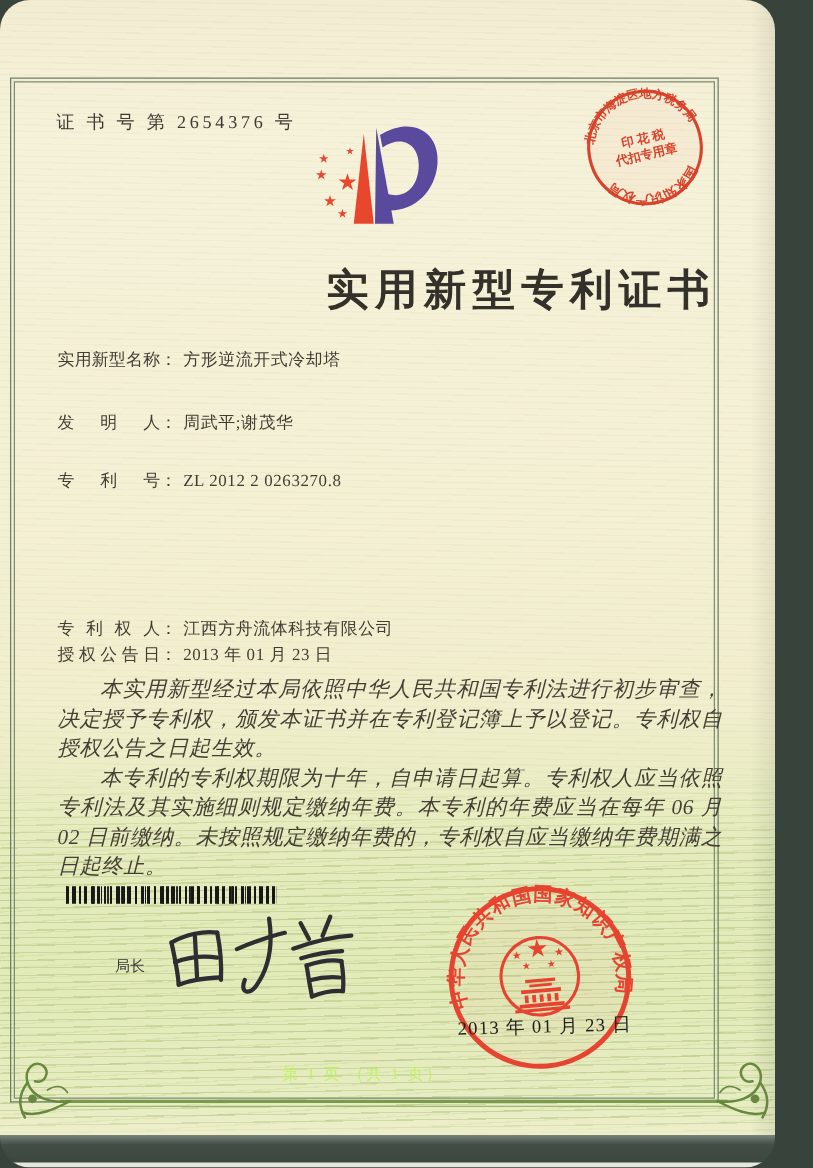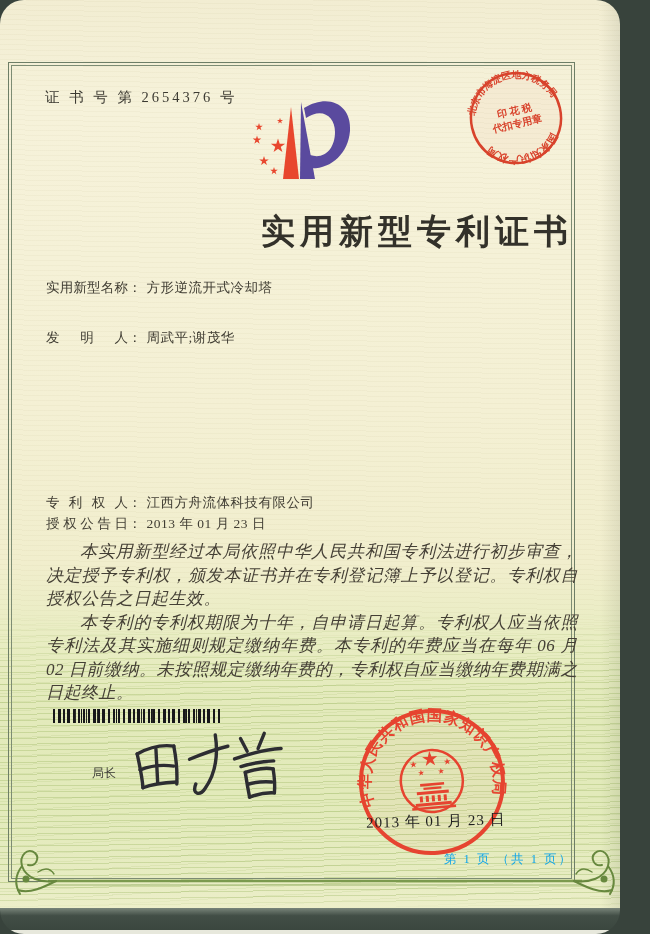--- a/index.html
+++ b/index.html
@@ -53,22 +53,22 @@
      repeating-linear-gradient(90deg,#17171a 0 2px,transparent 2px 5px),
      repeating-linear-gradient(90deg,#17171a 0 1px,transparent 1px 7px),
      repeating-linear-gradient(90deg,rgba(10,10,12,.85) 0 1px,transparent 1px 11px);}
 
   .chief-label{position:absolute;left:92px;top:765px;font-size:12px;color:#3a3a36;z-index:5;
     font-family:"Liberation Sans","DejaVu Sans",sans-serif;}
   .signature{position:absolute;left:128px;top:720px;z-index:6;transform:rotate(-3deg);}
 
   .issue-date{position:absolute;left:366px;top:812px;font-size:15px;color:#1f1f1f;z-index:8;
     letter-spacing:1px;transform:rotate(-1.5deg);white-space:nowrap;}
-  .page-footer{position:absolute;left:8px;top:851px;width:565px;text-align:right;
-    font-size:12.5px;letter-spacing:2px;color:#0ea5e9;z-index:5;}
+  .page-footer{position:absolute;left:8px;top:851px;width:565px;text-align:center;
+    font-size:12.5px;letter-spacing:2px;color:#bef264;z-index:5;}
 
   
   .logo{position:absolute;left:238px;top:84px;z-index:4;}
   .tax-seal{position:absolute;left:460px;top:62px;z-index:7;transform:rotate(-13deg);}
   .office-seal{position:absolute;left:352px;top:703px;z-index:7;transform:rotate(-5deg);}
   .bottom-ornament{position:absolute;left:4px;top:834px;z-index:4;}
 
   svg text{font-family:"Liberation Serif","DejaVu Serif",serif;}
 </style>
 </head>
@@ -114,20 +114,23 @@
     </text>
   </svg>
 
   <div class="title">实用新型专利证书</div>
 
   <div class="row r1">
     <span class="lbl">实用新型名称</span><span>：</span><span class="val">方形逆流开式冷却塔</span>
   </div>
   <div class="row r2">
     <span class="lbl">发 明 人</span><span>：</span><span class="val">周武平;谢茂华</span>
+  </div>
+  <div class="row r3">
+    <span class="lbl">专 利 号</span><span>：</span><span class="val">ZL 2012 2 0263270.8</span>
   </div>
   <div class="row r5">
     <span class="lbl">专 利 权 人</span><span>：</span><span class="val">江西方舟流体科技有限公司</span>
   </div>
   <div class="row r6">
     <span class="lbl">授 权 公 告 日</span><span>：</span><span class="val">2013 年 01 月 23 日</span>
   </div>
 
   <div class="body-text">
     <p>本实用新型经过本局依照中华人民共和国专利法进行初步审查，决定授予专利权，颁发本证书并在专利登记簿上予以登记。专利权自授权公告之日起生效。</p>

